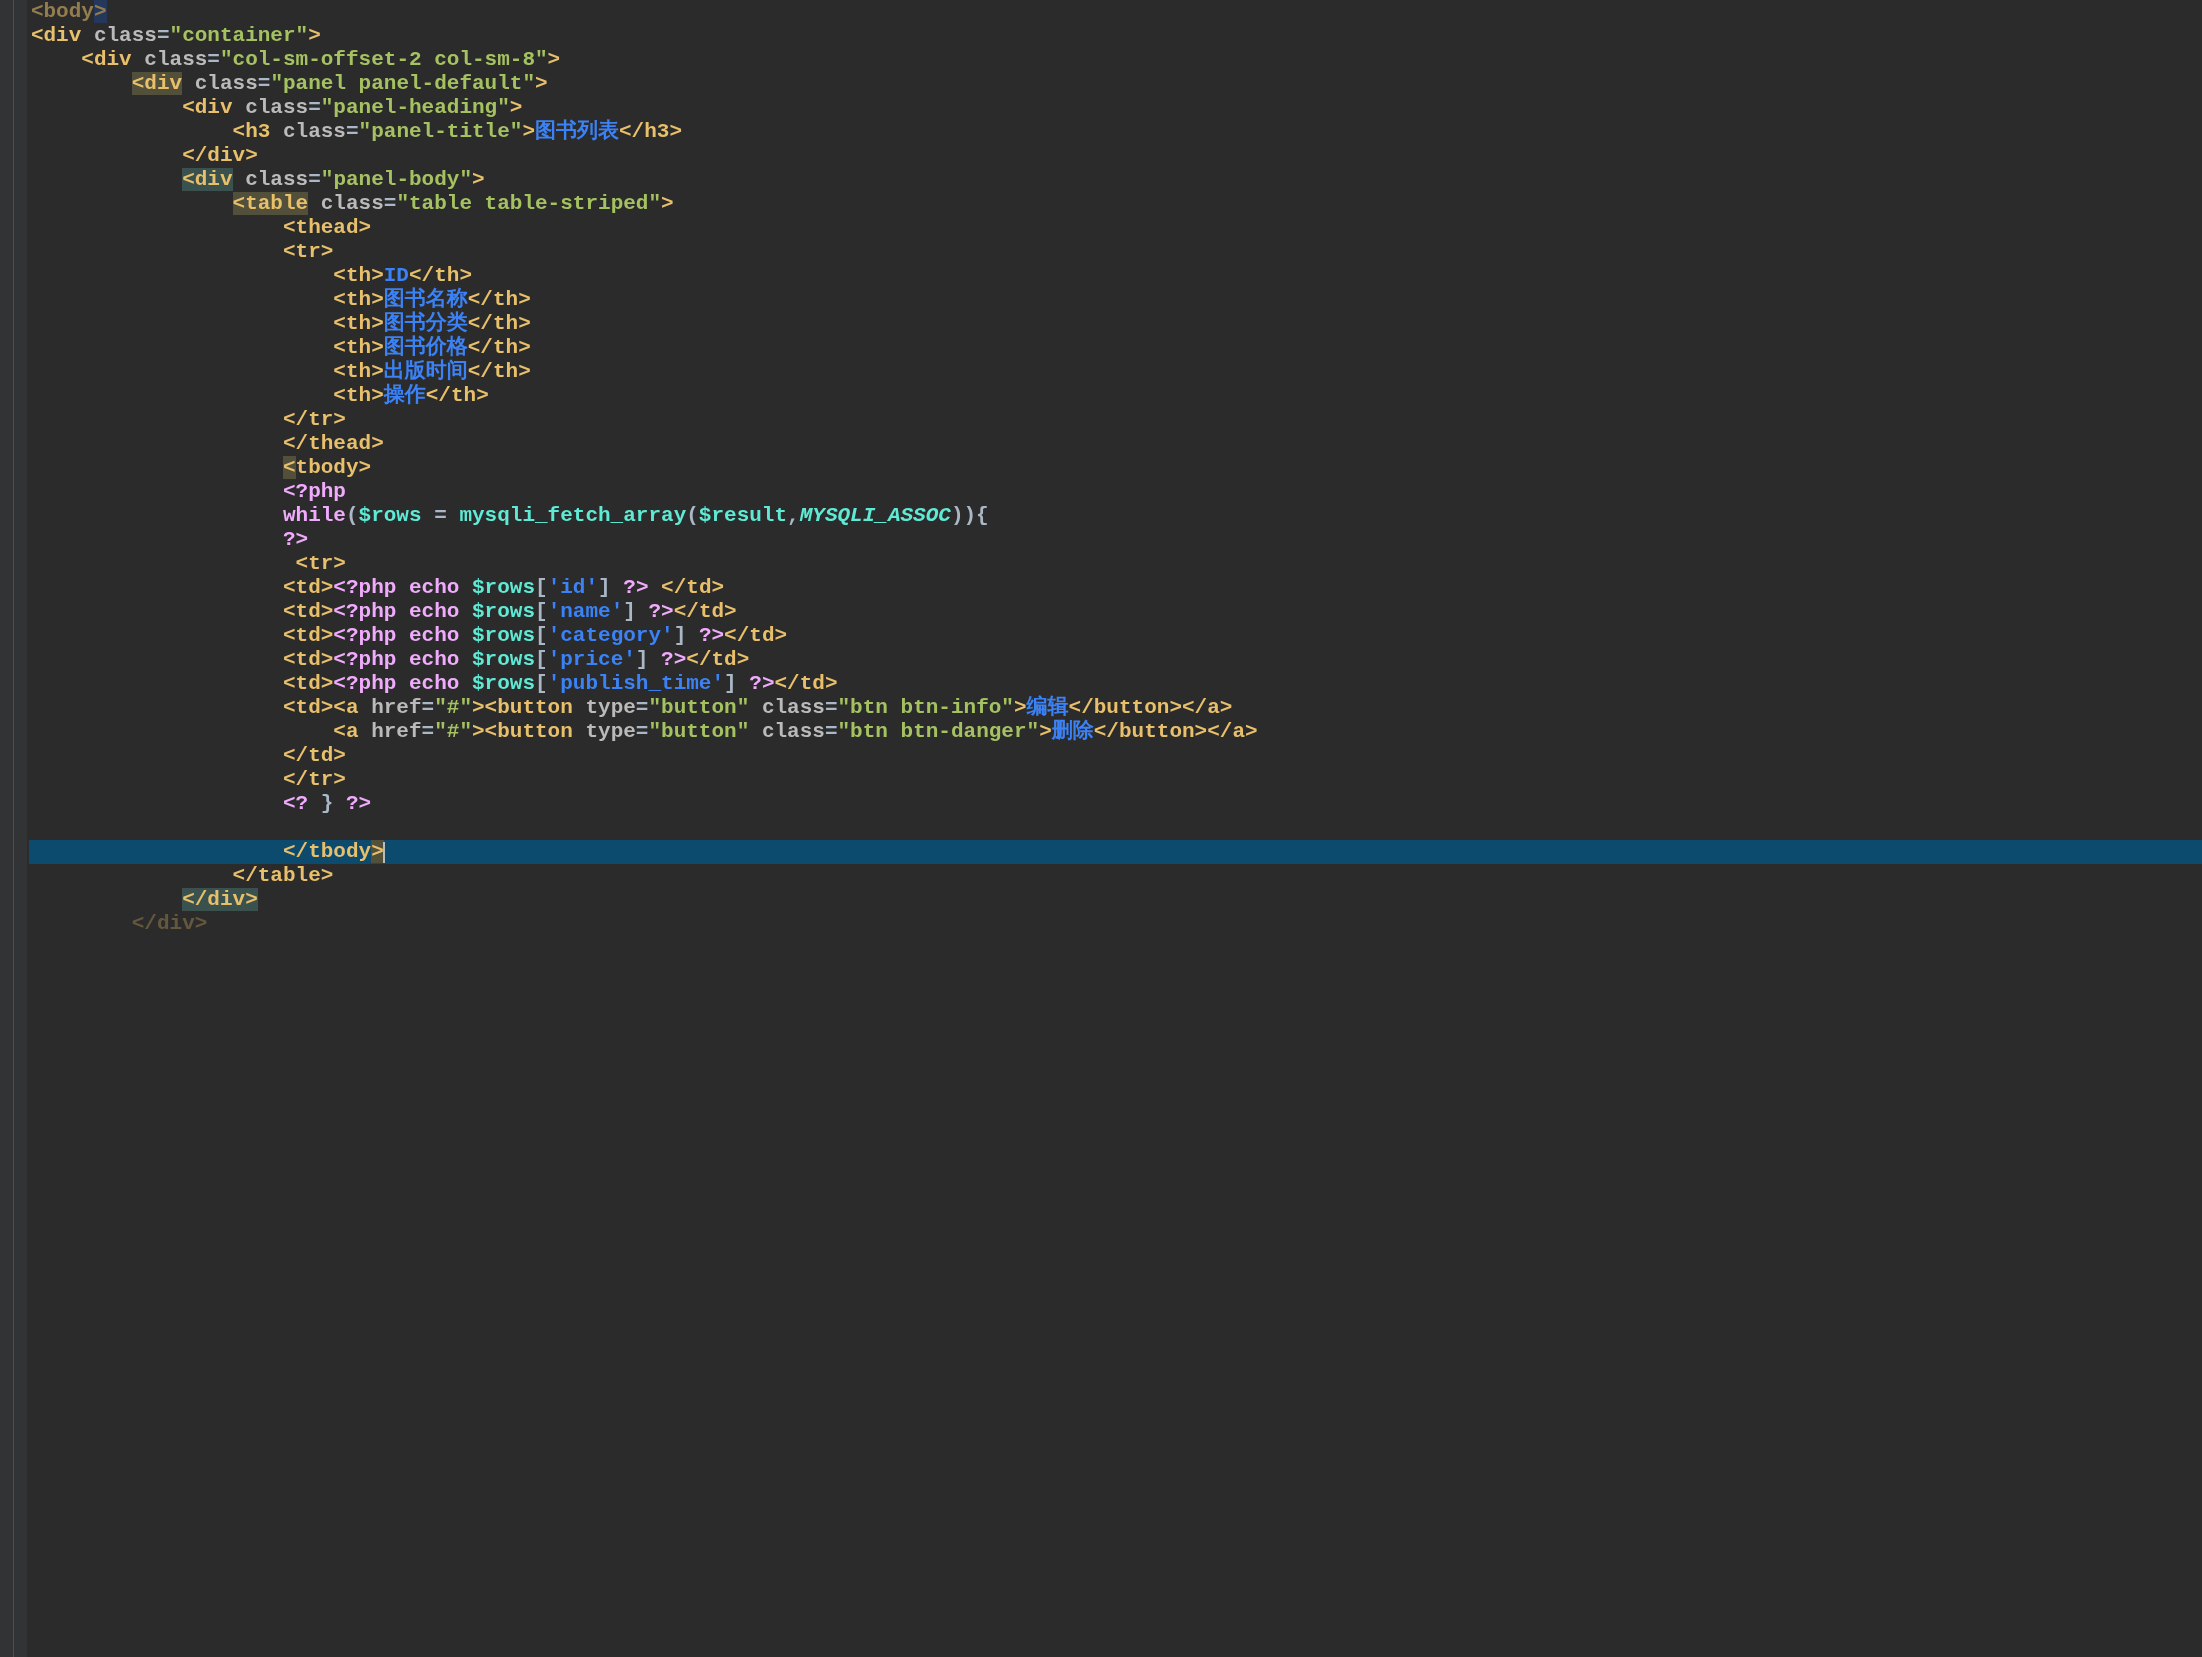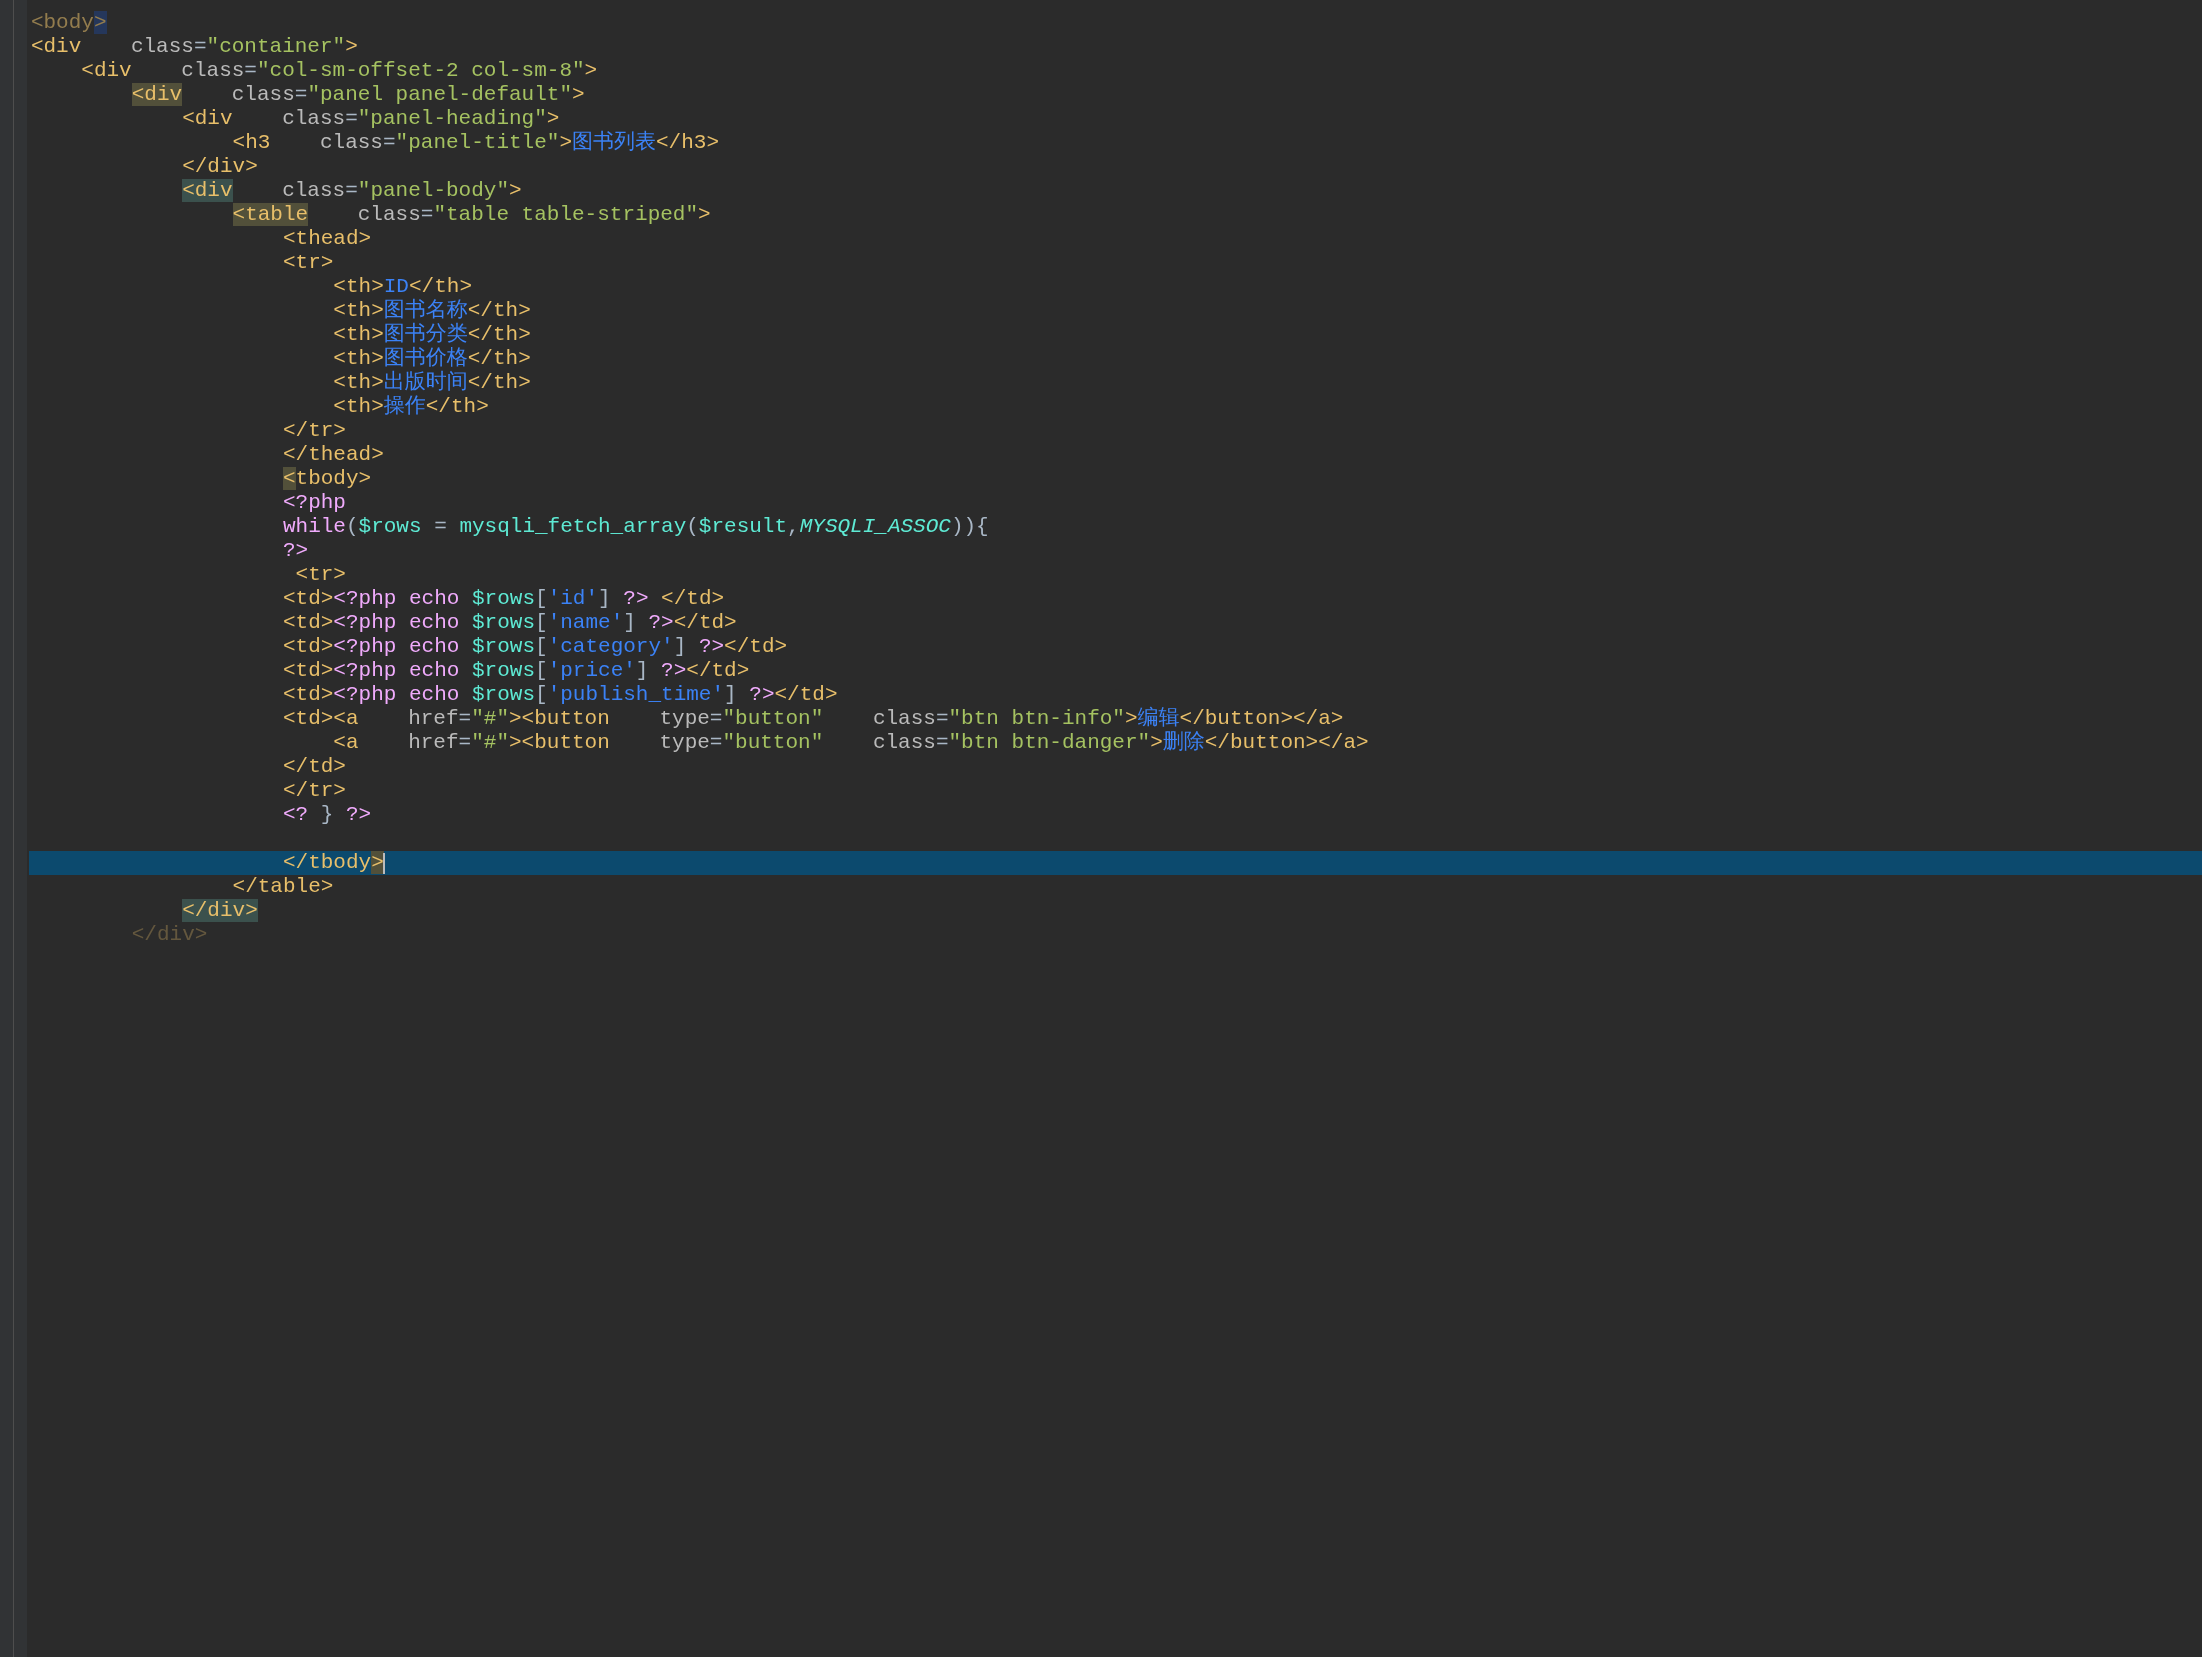--- a/index.html
+++ b/index.html
@@ -25,36 +25,37 @@
     position: absolute;
     left: 13.4px;
     top: 0;
     width: 1px;
     height: 100%;
     background: #4e4e4e;
   }
   .editor {
     position: absolute;
     left: 29px;
-    top: 11px;
+    top: 0;
     right: 0;
     white-space: pre;
     color: #a9b7c6;
+    font-weight: bold;
   }
   .line {
     height: 24px;
     display: block;
     padding-left: 1.9px;
   }
   .line.hl {
     background: #0c4a6e;
   }
   
   .tag      { color: #e8bf6a; }   
-  .attr     { color: #bababa; margin-left: 37px; }   
+  .attr     { color: #bababa; }   
   .eq       { color: #a9b7c6; }
   .str      { color: #a5c261; }   
   .text     { color: #3b82f6; }
   .php-kw   { color: #f0abfc; }
   .php-var  { color: #5eead4; }
   .php-id   { color: #5eead4; }
   .php-str  { color: #3b82f6; }
   .php-punc { color: #a9b7c6; }
   .tag-bg   { background: #52503a; }
   .tag-bg2  { background: #3b514d; }

